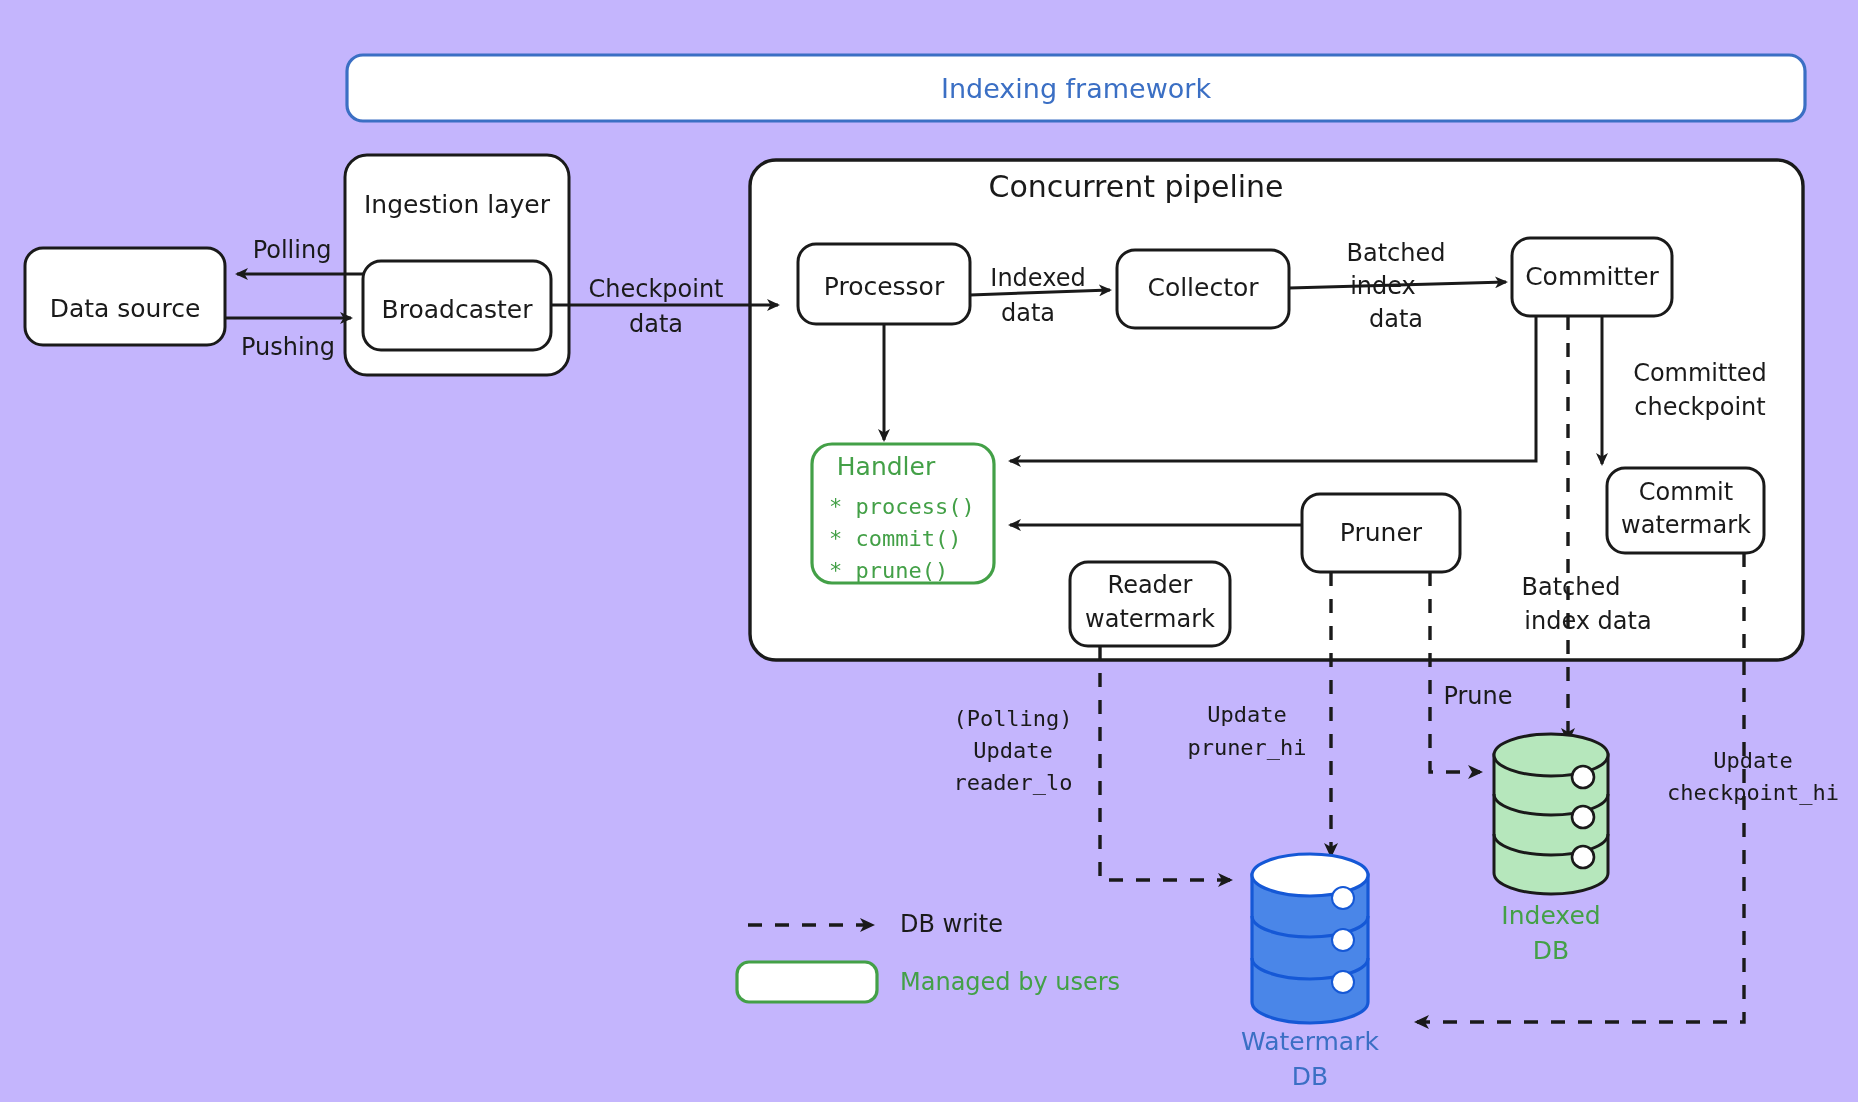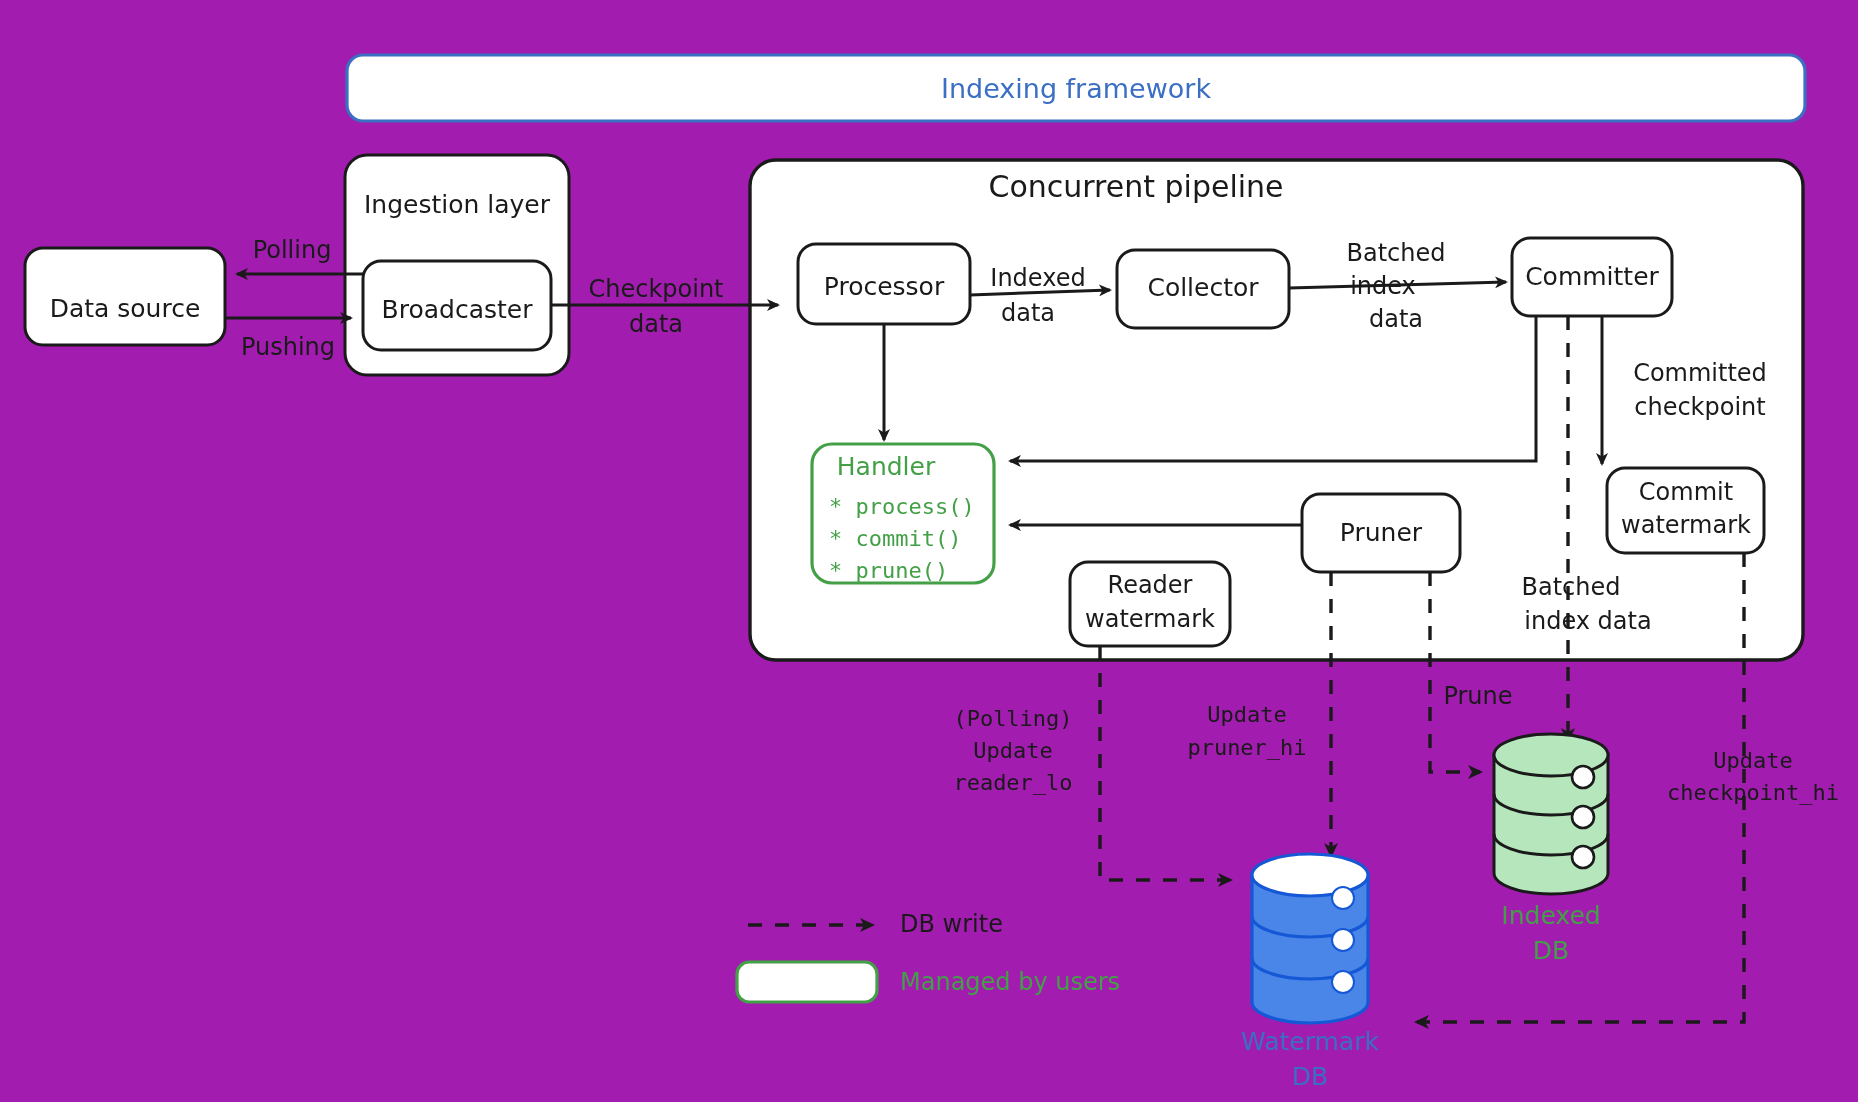--- a/index.html
+++ b/index.html
@@ -1,17 +1,17 @@
 <!DOCTYPE html>
 <html><head>
 <meta charset="utf-8">
 <style>
   html,body{margin:0;padding:0;background:#fff;}
   body{width:1858px;height:1102px;font-family:"DejaVu Sans",sans-serif;}
-  #stage{position:relative;width:1858px;height:1102px;overflow:hidden;background:#a21caf;}
+  #stage{position:relative;width:1858px;height:1102px;overflow:hidden;background:#c4b5fd;}
   svg{position:absolute;top:0;left:0;width:1858px;height:1102px;}
   .hand{font-family:"DejaVu Sans",sans-serif;}
   .mono{font-family:"DejaVu Sans Mono",monospace;}
   text{dominant-baseline:middle;}
 </style>
 </head>
 <body>
 
 <div id="stage">
 <svg viewBox="0 0 1858 1102" xmlns="http://www.w3.org/2000/svg">

